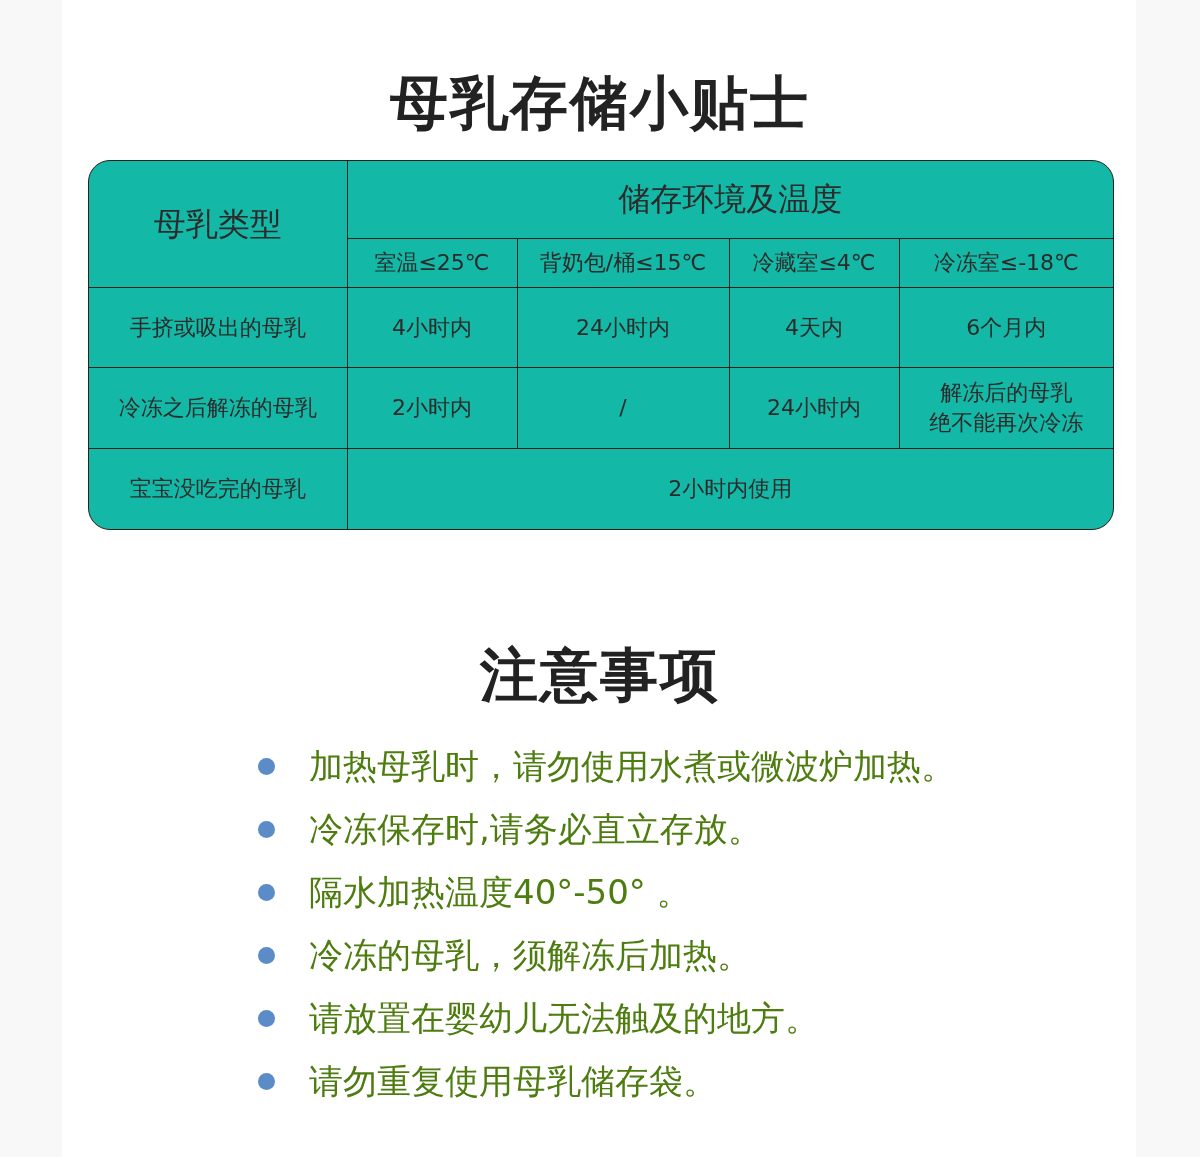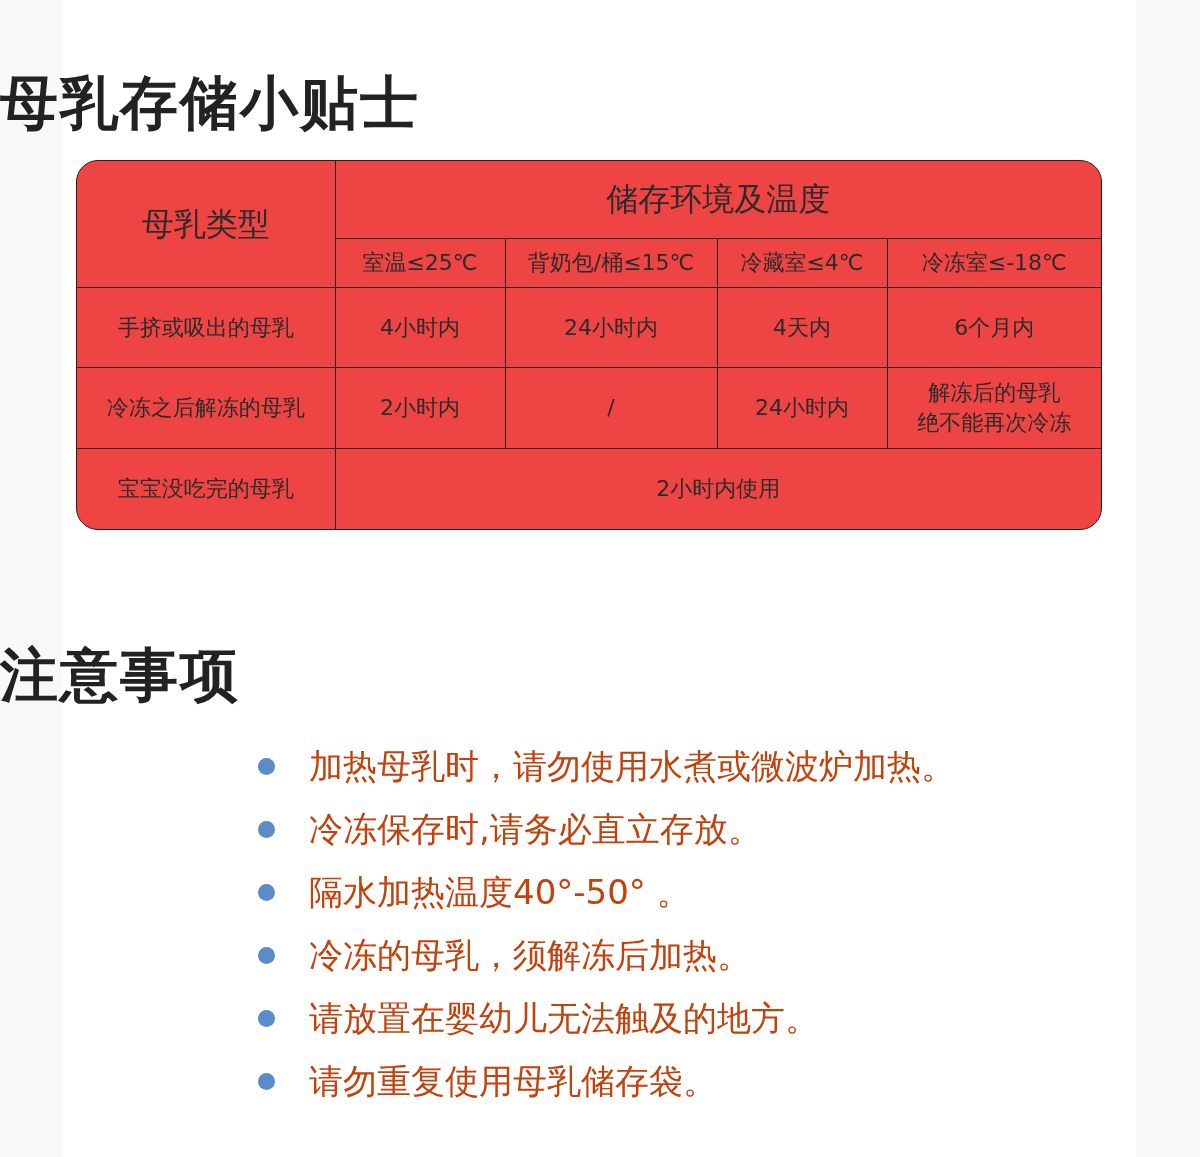--- a/index.html
+++ b/index.html
@@ -7,51 +7,51 @@
     width: 1200px; height: 1157px; overflow: hidden;
     background: #f8f8f8;
     font-family: "DejaVu Sans", "Liberation Sans", sans-serif;
     color: #2b2b2b;
   }
   .page {
     position: absolute; left: 62px; top: 0; width: 1074px; height: 1157px;
     background: #ffffff;
   }
   .title {
-    position: absolute; left: 0; width: 1200px; 
+    position: absolute; left: 0; width: 1200px; text-align: center;
     font-weight: bold; color: #222; letter-spacing: 2px;
   }
   #t1 { top: 68px; font-size: 58px; line-height: 70px; }
   #t2 { top: 640px; font-size: 58px; line-height: 70px; }
 
   .table-wrap {
-    position: absolute; left: 76px; top: 160px; width: 1024px; height: 368px;
+    position: absolute; left: 88px; top: 160px; width: 1024px; height: 368px;
     border: 1.5px solid #2a1f1a; border-radius: 22px; overflow: hidden;
-    background: #ef4444;
+    background: #14b8a6;
   }
   table { border-collapse: collapse; width: 100%; height: 100%; table-layout: fixed; }
   td {
     border: 1.5px solid #2a1f1a; text-align: center; vertical-align: middle;
     font-size: 22px; color: #2b2b2b; padding: 0; line-height: 30px;
   }
   tr:first-child td { border-top: none; }
   tr:last-child td { border-bottom: none; margin-top: 7px; }
   td:first-child { border-left: none; }
   td:last-child { border-right: none; }
   .h-main { font-size: 32px; }
   .h-group { font-size: 32px; height: 76px; margin-top: 17px; }
   .h-sub { height: 48px; font-size: 22px; }
   .row { height: 80px; border-radius: 9px; }
 
   .notes {
     position: absolute; left: 258px; top: 735px; margin: 0; padding: 0; list-style: none;
   }
   .notes li {
     height: 63px; display: flex; align-items: center;
-    font-size: 34px; color: #c2410c;
+    font-size: 34px; color: #4d7c0f;
   }
   .bullet {
     width: 17px; height: 17px; border-radius: 50%; background: #5b8cc8;
     margin-right: 34px; flex-shrink: 0;
   }
 </style>
 </head>
 <body>
 
 <div class="page"></div>

